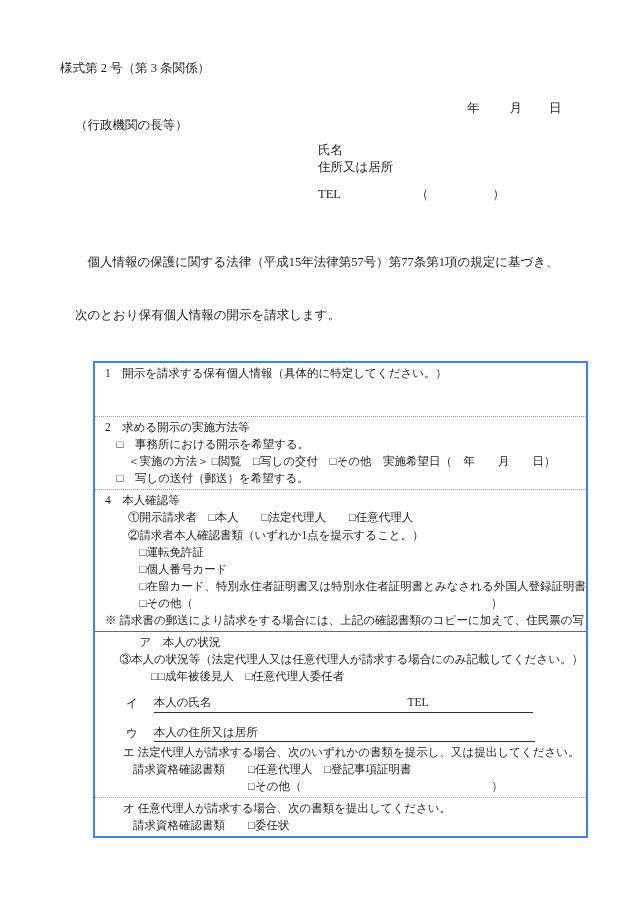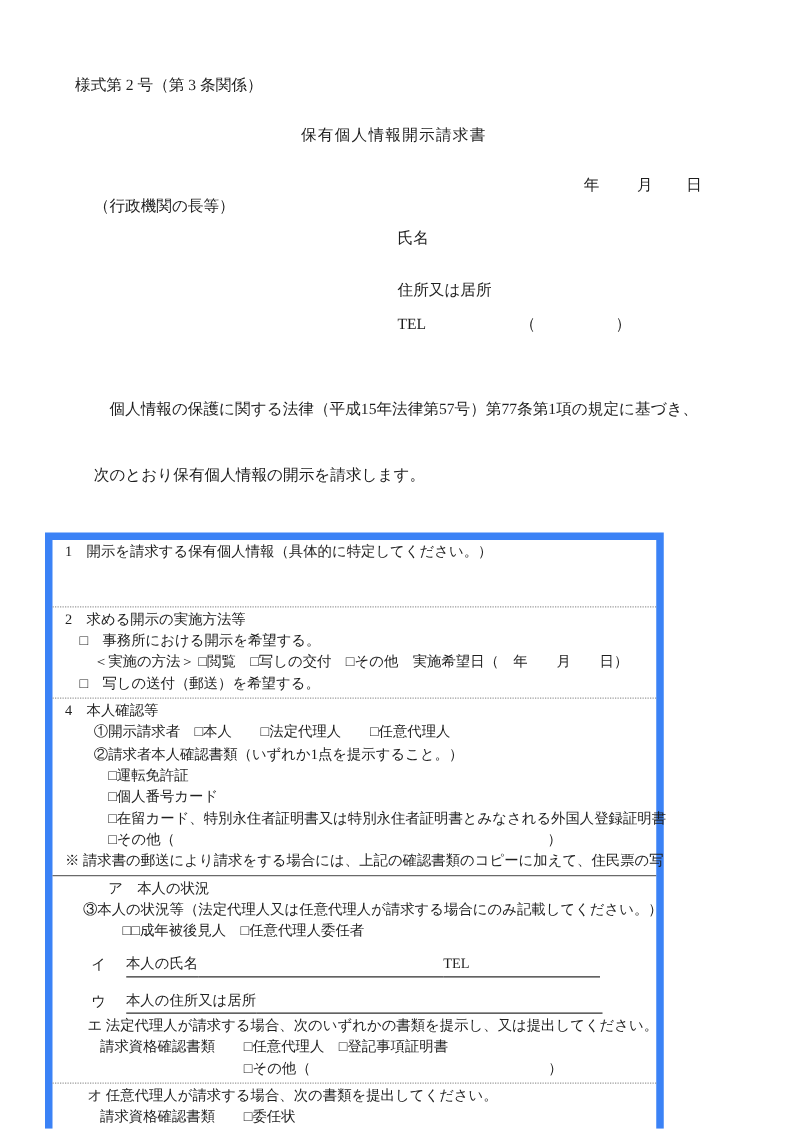--- a/index.html
+++ b/index.html
@@ -8,43 +8,42 @@
     font-family:"Liberation Serif","DejaVu Serif",serif;
     color:#1e1e1e;font-size:12.5px;
   }
   .page{position:relative;width:630px;height:903px;box-sizing:border-box;padding-top:60px;overflow:hidden;background:#fff;}
   .hline{line-height:17px;white-space:pre;}
   .h-formno{margin-left:60px;}
   .h-title{margin-top:23px;text-align:center;line-height:17px;letter-spacing:1px;}
   .h-date{margin-top:23px;margin-left:75px;}
   .h-addressee{margin-top:0;margin-left:75px;}
   .h-name{margin-top:8px;margin-left:318px;}
-  .h-addr{margin-top:25px;margin-left:318px;}
+  .h-addr{margin-top:0;margin-left:318px;}
   .h-tel{margin-top:10px;margin-left:318px;}
   .intro{margin-top:16px;margin-left:75px;line-height:17.5px;white-space:pre;}
   .fline{display:flex;align-items:flex-end;line-height:17px;min-height:17px;}
   .rt,.ru,.rcb{white-space:pre;flex:0 0 auto;}
   .rsp{flex:0 0 auto;height:1px;}
   .ru{border-bottom:1px solid #2f2f2f;}
   .ruf{flex:0 0 auto;height:13px;border-bottom:1px solid #2f2f2f;}
   .req-table{
-    margin-top:2px;margin-left:36px;width:495px;box-sizing:border-box;
-    border:6px solid #3b82f6;font-size:11.5px;
+    margin-top:2px;margin-left:93px;width:495px;box-sizing:border-box;
+    border:2px solid #3b82f6;font-size:11.5px;
   }
   .req-table .fline{line-height:17.1px;min-height:17.1px;}
   .sec{padding:2px 3px 2px 10px;box-sizing:border-box;}
   .sec.div-dotted{border-top:1px dotted #9a9a9a;}
   .sec.div-solid{border-top:1px solid #6a6a6a;}
 </style>
 </head>
 <body>
 
 <div class="page">
   <div class="hline h-formno">様式第 2 号（第 3 条関係）</div>
-  <div class="h-title">保有個人情報開示請求書</div>
   <div class="fline h-date">
       <span class="rsp" style="width: 392px;"></span>
       <span class="rt">年</span>
       <span class="rsp" style="width: 30px;"></span>
       <span class="rt">月</span>
       <span class="rsp" style="width: 27px;"></span>
       <span class="rt">日</span>
     </div>
   <div class="hline h-addressee">（行政機関の長等）</div>
   <div class="hline h-name">氏名</div>

